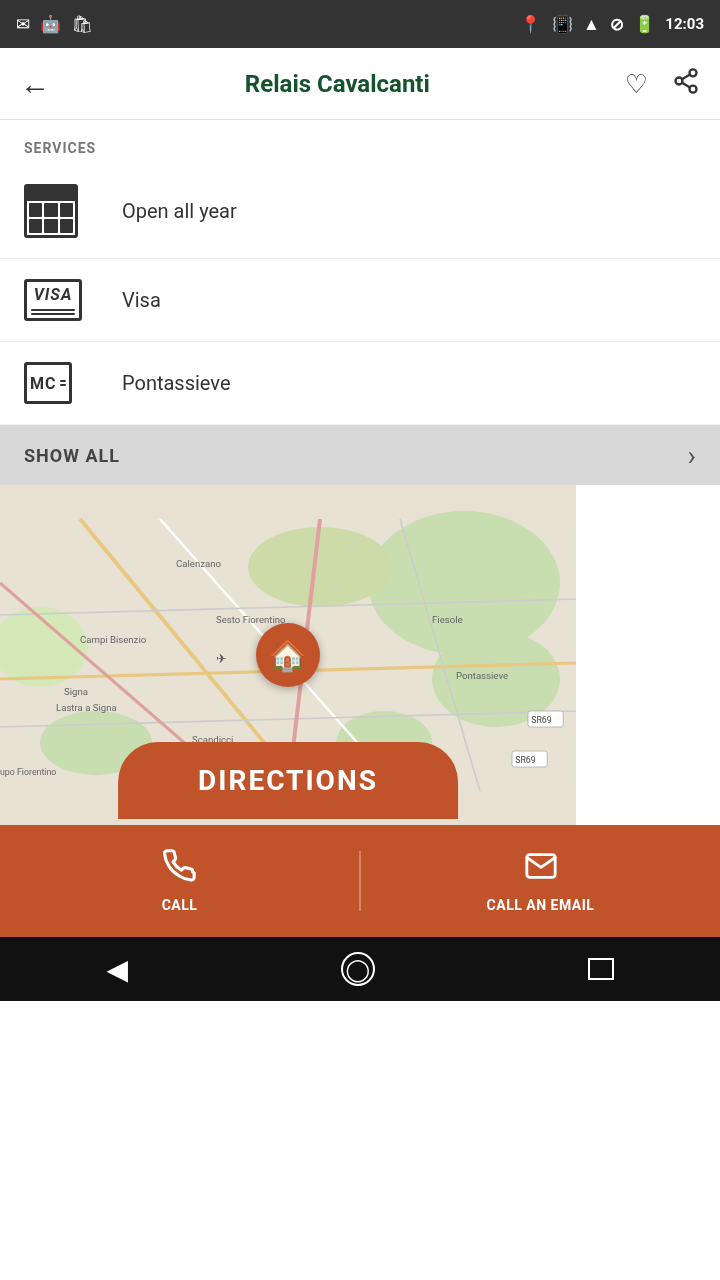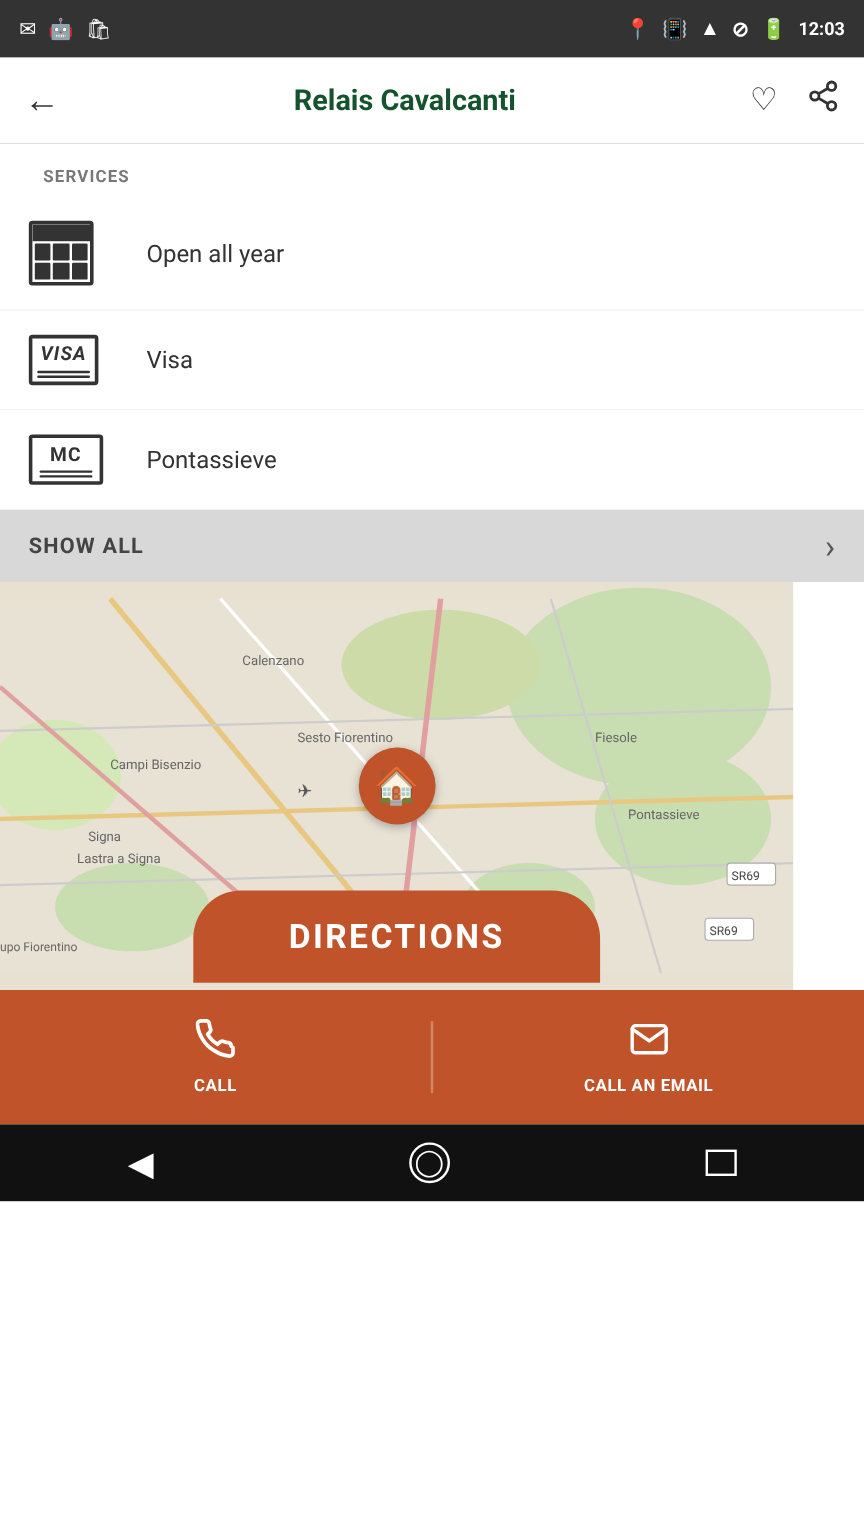--- a/index.html
+++ b/index.html
@@ -36,21 +36,21 @@
     .header-title {
       font-size: 24px;
       font-weight: bold;
       color: #14532d;
     }
     .header-icons { display: flex; gap: 24px; align-items: center; }
     .header-icon { font-size: 26px; color: #333; cursor: pointer; }
 
     
     .section-label {
-      padding: 20px 24px 8px 36px;
+      padding: 20px 24px 8px 24px;
       font-size: 14px;
       font-weight: bold;
       color: #777;
       letter-spacing: 1px;
       background: #fff;
     }
 
     .service-item {
       display: flex;
       align-items: center;
@@ -87,21 +87,21 @@
       color: #444;
       letter-spacing: 1px;
     }
     .chevron-right {
       font-size: 28px;
       color: #555;
     }
 
     
     .map-container {
-      width: 661px;
+      width: 576px;
       height: 340px;
       background: #e8e0d0;
       position: relative;
       overflow: hidden;
     }
     .map-svg {
       width: 100%; height: 100%;
     }
 
     
@@ -241,21 +241,21 @@
         <div style="height:2px; background:#333; border-radius:1px;"></div>
         <div style="height:2px; background:#333; border-radius:1px;"></div>
       </div>
     </div>
   </div>
   <span class="service-text">Visa</span>
 </div>
 
 <div class="service-item">
   <div class="service-icon-wrap">
-    <div style="width:62px; height:42px; border:3px solid #333; border-radius:3px; display:flex; flex-direction:column; align-items:center; justify-content:center; gap:4px; padding:3px;">
+    <div style="width:48px; height:42px; border:3px solid #333; border-radius:3px; display:flex; flex-direction:row; align-items:center; justify-content:center; gap:4px; padding:3px;">
       <span style="font-size:16px; font-weight:bold; color:#333; letter-spacing:1px;">MC</span>
       <div style="width:44px; display:flex; flex-direction:column; gap:2px;">
         <div style="height:2px; background:#333; border-radius:1px;"></div>
         <div style="height:2px; background:#333; border-radius:1px;"></div>
       </div>
     </div>
   </div>
   <span class="service-text">Pontassieve</span>
 </div>
 

